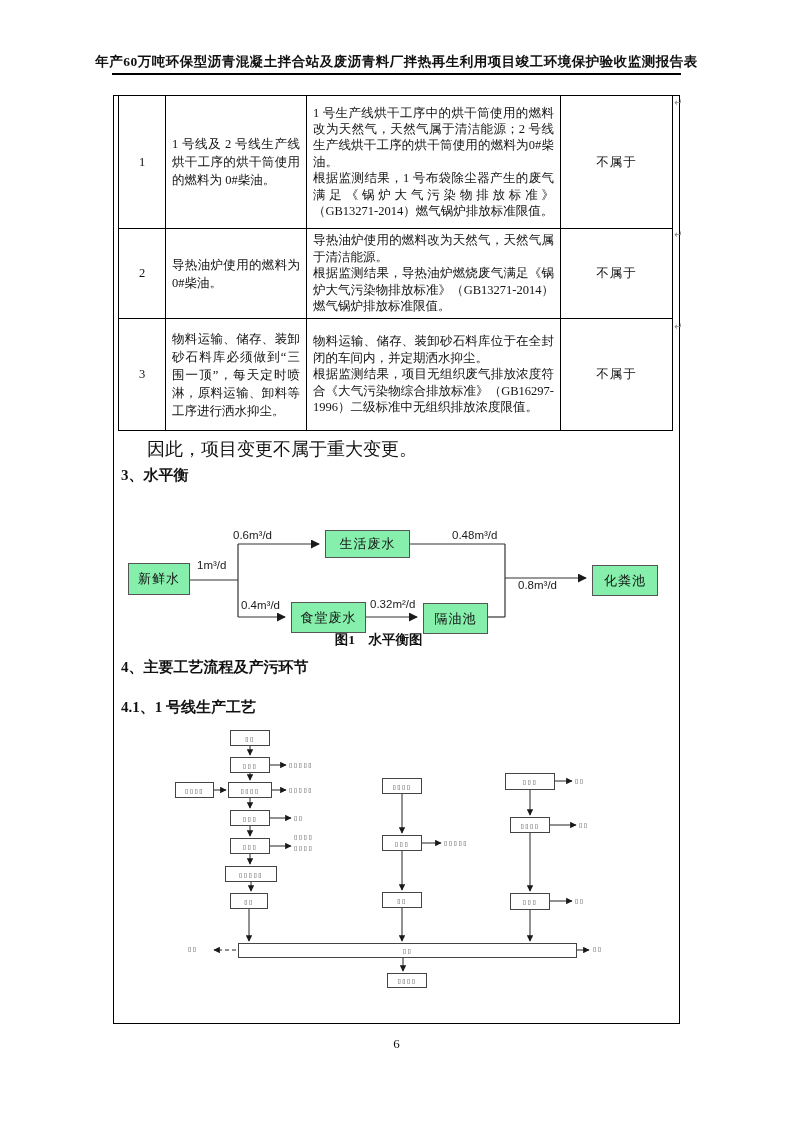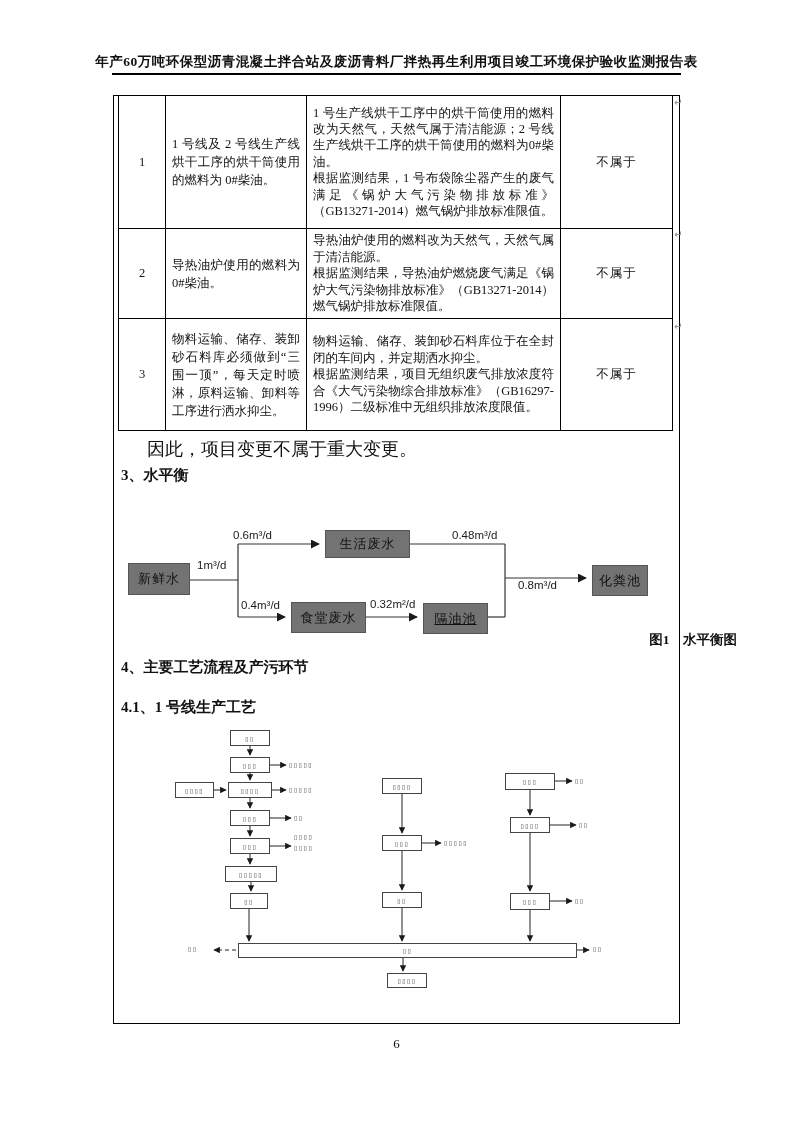--- a/index.html
+++ b/index.html
@@ -15,25 +15,25 @@
   table.change-table{position:absolute;left:118px;top:95px;width:554px;border-collapse:collapse;table-layout:fixed;}
   table.change-table td{border:1px solid #000;padding:2px 6px;font-size:12.5px;box-sizing:border-box;vertical-align:middle;}
   td.c-no{text-align:center;font-size:13px;}
   td.c-orig{line-height:18px;text-align:justify;}
   td.c-actual{line-height:16.4px;white-space:pre-line;text-align:justify;}
   td.c-judge{text-align:center;font-size:13.5px;letter-spacing:1px;}
   .pilcrow{color:#8a8a8a;font-size:10px;font-family:"DejaVu Sans",sans-serif;}
   
   .para{font-size:18px;}
   .h-bold{font-weight:bold;font-size:15px;}
-  .caption{left:4px;width:733px;text-align:right;font-weight:bold;font-size:13.5px;}
+  .caption{left:12px;width:733px;text-align:center;font-weight:bold;font-size:13.5px;}
   
   .fig{overflow:visible;}
   .fig svg{position:absolute;left:0;top:0;overflow:visible;}
-  .fbox{position:absolute;border:1px solid #555;background:#737373;display:flex;align-items:center;justify-content:center;
+  .fbox{position:absolute;border:1px solid #555;background:#86efac;display:flex;align-items:center;justify-content:center;
         font-size:13px;letter-spacing:1px;box-sizing:border-box;}
   .flowlbl{position:absolute;font-family:"Liberation Sans","DejaVu Sans",sans-serif;font-size:11.5px;color:#1a1a1a;white-space:nowrap;}
   
   .sbox{position:absolute;border:1px solid #444;background:#fff;display:flex;align-items:center;justify-content:center;
         font-size:6px;letter-spacing:1.5px;color:#333;box-sizing:border-box;overflow:hidden;
         font-family:"DejaVu Sans",sans-serif;}
   .tick{position:absolute;font-size:6px;letter-spacing:1.5px;color:#333;font-family:"DejaVu Sans",sans-serif;white-space:nowrap;}
   .pagenum{left:0;top:1036px;width:793px;text-align:center;font-size:13px;}
 </style>
 </head>
@@ -100,22 +100,22 @@
         <line x1="253" y1="92" x2="304" y2="92" marker-end="url(#arr1)"></line>
         <line x1="297" y1="19" x2="392" y2="19"></line>
         <line x1="375" y1="92" x2="392" y2="92"></line>
         <line x1="392" y1="19" x2="392" y2="92"></line>
         <line x1="392" y1="53" x2="473" y2="53" marker-end="url(#arr1)"></line>
       </g>
     </svg>
     <div class="fbox" style="left:15px;top:38px;width:62px;height:32px;">新鲜水</div>
     <div class="fbox" style="left:212px;top:5px;width:85px;height:28px;">生活废水</div>
     <div class="fbox" style="left:178px;top:77px;width:75px;height:31px;">食堂废水</div>
-    <div class="fbox" style="left:310px;top:78px;width:65px;height:31px;text-decoration:underline;">隔油池</div>
-    <div class="fbox" style="left:479px;top:40px;width:56px;height:31px;">化粪池</div>
+    <div class="fbox" style="left:310px;top:78px;width:65px;height:31px;">隔油池</div>
+    <div class="fbox" style="left:479px;top:40px;width:66px;height:31px;">化粪池</div>
     <span class="flowlbl" style="left:84px;top:34px;">1m³/d</span>
     <span class="flowlbl" style="left:120px;top:4px;">0.6m³/d</span>
     <span class="flowlbl" style="left:325px;top:4px;padding-left:14px;">0.48m³/d</span>
     <span class="flowlbl" style="left:128px;top:74px;">0.4m³/d</span>
     <span class="flowlbl" style="left:257px;top:73px;">0.32m²/d</span>
     <span class="flowlbl" style="left:405px;top:54px;">0.8m³/d</span>
   </div>
   <div class="abs caption" style="top:631px;">图1　水平衡图</div>
 
   <div class="abs h-bold" style="left:121px;top:658px;">4、主要工艺流程及产污环节</div>

